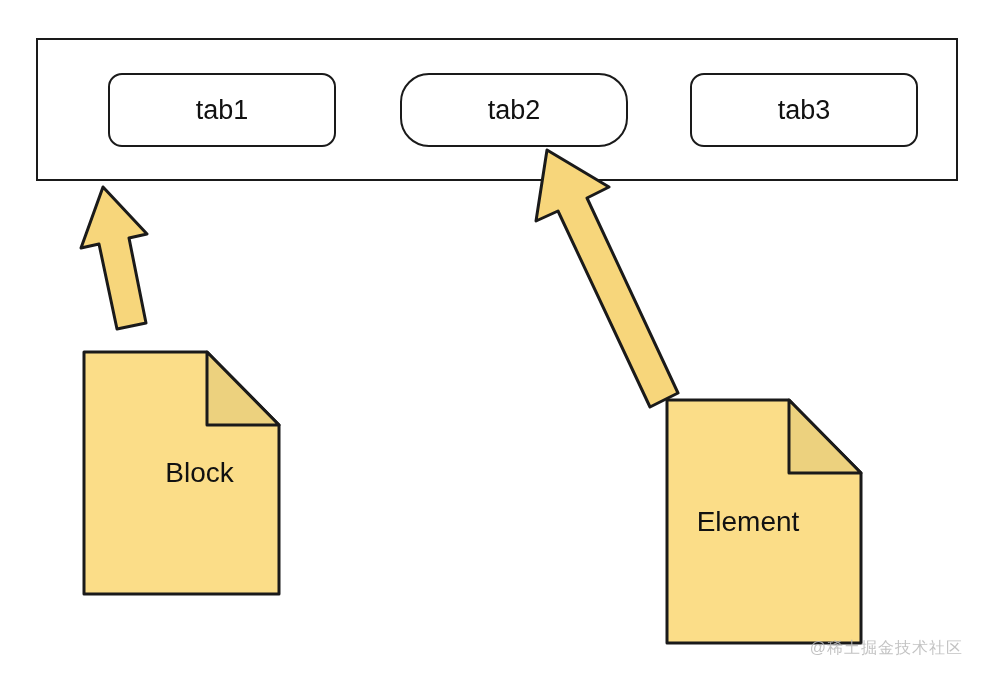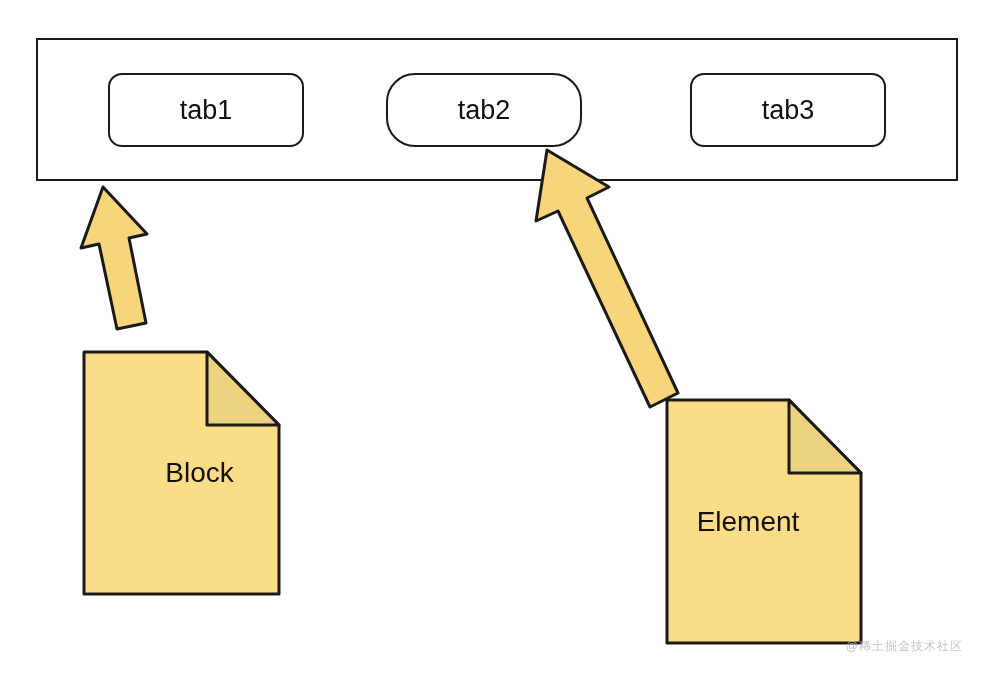--- a/index.html
+++ b/index.html
@@ -22,35 +22,35 @@
     width: 922px;
     height: 143px;
     box-sizing: border-box;
     border: 2.5px solid #1a1a1a;
     background: #ffffff;
     z-index: 1;
   }
   .tab {
     position: absolute;
     top: 73px;
-    width: 196px;
+    width: 228px;
     height: 74px;
     box-sizing: border-box;
     border: 2.5px solid #1a1a1a;
     border-radius: 14px;
     background: #ffffff;
     display: flex;
     align-items: center;
     justify-content: center;
     font-size: 27px;
     color: #111111;
     z-index: 2;
   }
   .tab-1 { left: 108px; }
-  .tab-2 { left: 386px; border-radius: 29px; }
+  .tab-2 { left: 400px; border-radius: 29px; }
   .tab-3 { left: 690px; text-align: center; }
   .shapes {
     position: absolute;
     left: 0;
     top: 0;
     width: 987px;
     height: 678px;
     z-index: 3;
   }
   .shapes polygon {
@@ -66,21 +66,21 @@
     font-size: 28px;
     color: #111111;
     z-index: 4;
   }
   .doc-label.block   { left: 84px;  top: 352px; width: 231px; height: 242px; }
   .doc-label.element { left: 667px; top: 400px; width: 162px; height: 243px; }
   .watermark {
     position: absolute;
     right: 24px;
     top: 638px;
-    font-size: 12px;
+    font-size: 16px;
     letter-spacing: 1px;
     color: #b9b9b9;
     opacity: 0.85;
     z-index: 5;
   }
 </style>
 </head>
 <body>
 
 <div class="stage">

